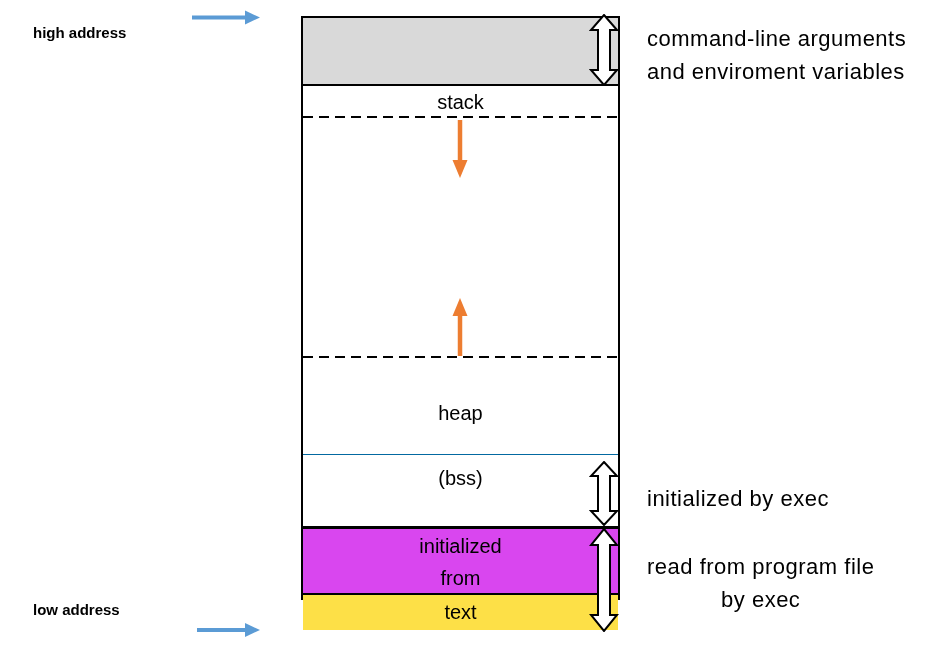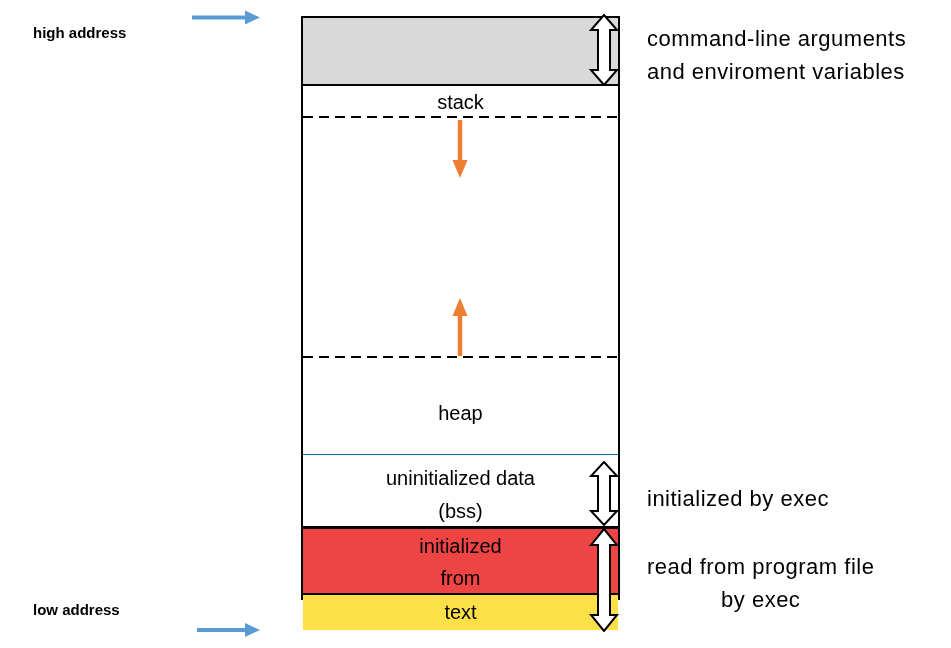--- a/index.html
+++ b/index.html
@@ -46,21 +46,21 @@
     box-sizing: border-box;
     font-size: 20px;
     text-align: center;
     color: #000000;
   }
   .sec.args-env   { top: 0;     height: 68px;  background: #d9d9d9; border-bottom: 2px solid #000; }
   .sec.stack      { top: 68px;  height: 30px;  line-height: 32px; }
   .sec.free-space { top: 100px; height: 238px; }
   .sec.heap       { top: 340px; height: 97px;  border-bottom: 1px solid #0369a1; line-height: 110px; }
   .sec.bss        { top: 437px; height: 71px;  padding-top: 7px; line-height: 33px; }
-  .sec.init-data  { top: 508px; height: 69px;  background: #ef4444; border-top: 3px solid #000; border-bottom: 2px solid #000; padding-top: 1px; line-height: 32px; }
+  .sec.init-data  { top: 508px; height: 69px;  background: #d946ef; border-top: 3px solid #000; border-bottom: 2px solid #000; padding-top: 1px; line-height: 32px; }
   .sec.text-seg   { top: 577px; height: 35px;  background: #fde047; line-height: 34px; text-align: center; }
   .dash-line {
     position: absolute;
     left: 0; right: 0;
     height: 2px;
     background: repeating-linear-gradient(90deg, #000 0 10px, transparent 10px 16px);
   }
   .dash-line.stack-bottom { top: 98px; }
   .dash-line.heap-top     { top: 338px; }
   .growth-arrow { position: absolute; left: 147px; }
@@ -121,21 +121,20 @@
         <line x1="10" y1="16" x2="10" y2="58" stroke="#ed7d31" stroke-width="4.5"></line>
       </svg>
     </div>
     <div class="dash-line heap-top"></div>
 
     <div class="sec heap">
       <span>heap</span>
     </div>
 
     <div class="sec bss">
-      <div>uninitialized data</div>
       <div>(bss)</div>
     </div>
 
     <div class="sec init-data">
       <div>initialized</div>
       <div>from</div>
     </div>
 
     <div class="sec text-seg">
       <span>text</span>

